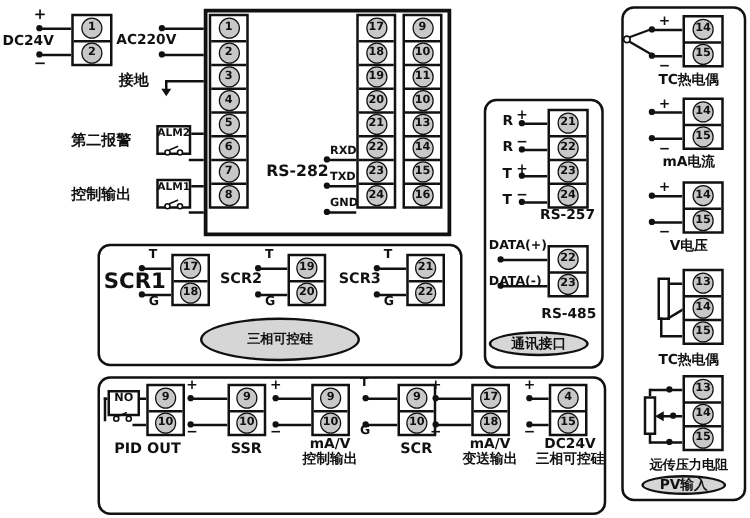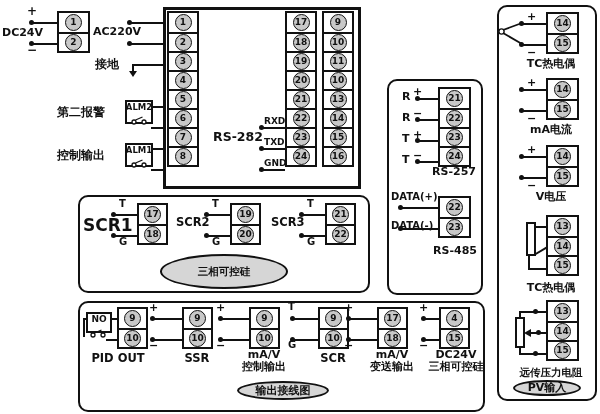--- a/index.html
+++ b/index.html
@@ -212,20 +212,23 @@
         <span class="tc">22</span>
       </div>
     <div class="cell">
         <span class="tc">23</span>
       </div>
   </div>
   <div class="dot" style="left:398px;top:226px"></div>
   <div class="w" style="left:401px;top:227.5px;width:37px"></div>
   <div class="lbl" style="left:391px;top:220px;font-size:10px">DATA(-)</div>
   <div class="lbl c" style="left:455px;top:245px;font-size:11px">RS-485</div>
+  <div class="badge" style="left:391px;top:265px;width:80px;height:20px;font-size:11px">
+      <span>通讯接口</span>
+    </div>
 
   <div class="panel" style="left:78px;top:195px;width:292px;height:98px"></div>
 
   <div class="lbl" style="left:83px;top:216px;font-size:17px">SCR1</div>
   <div class="lbl" style="left:119px;top:198px;font-size:10px">T</div>
   <div class="dot" style="left:111px;top:212px"></div>
   <div class="w" style="left:115px;top:213.5px;width:22px"></div>
   <div class="lbl" style="left:119px;top:236px;font-size:10px">G</div>
   <div class="dot" style="left:111px;top:233px"></div>
   <div class="w" style="left:115px;top:234.5px;width:22px"></div>
@@ -371,23 +374,20 @@
   <div class="stack" style="left:439px;top:307px;width:31px">
     <div class="cell">
         <span class="tc">4</span>
       </div>
     <div class="cell">
         <span class="tc">15</span>
       </div>
   </div>
   <div class="lbl c" style="left:456px;top:349px;font-size:11px">DC24V</div>
   <div class="lbl c" style="left:456px;top:361px;font-size:11px">三相可控硅</div>
-  <div class="badge" style="left:237px;top:381px;width:92px;height:19px;font-size:11px">
-      <span>输出接线图</span>
-    </div>
 
   <div class="panel" style="left:497px;top:5px;width:100px;height:396px"></div>
 
   <svg style="left:497px;top:16px" width="26" height="30">
     <line x1="6" y1="14" x2="25" y2="7" stroke="#111" stroke-width="1.8"></line>
     <line x1="6" y1="17" x2="25" y2="28" stroke="#111" stroke-width="1.8"></line>
     <circle cx="4.5" cy="15.5" r="2.6" fill="#fff" stroke="#111" stroke-width="1.4"></circle>
   </svg>
   <div class="lbl" style="left:527px;top:11px;font-size:11px">+</div>
   <div class="lbl" style="left:527px;top:47px;font-size:11px">−</div>

